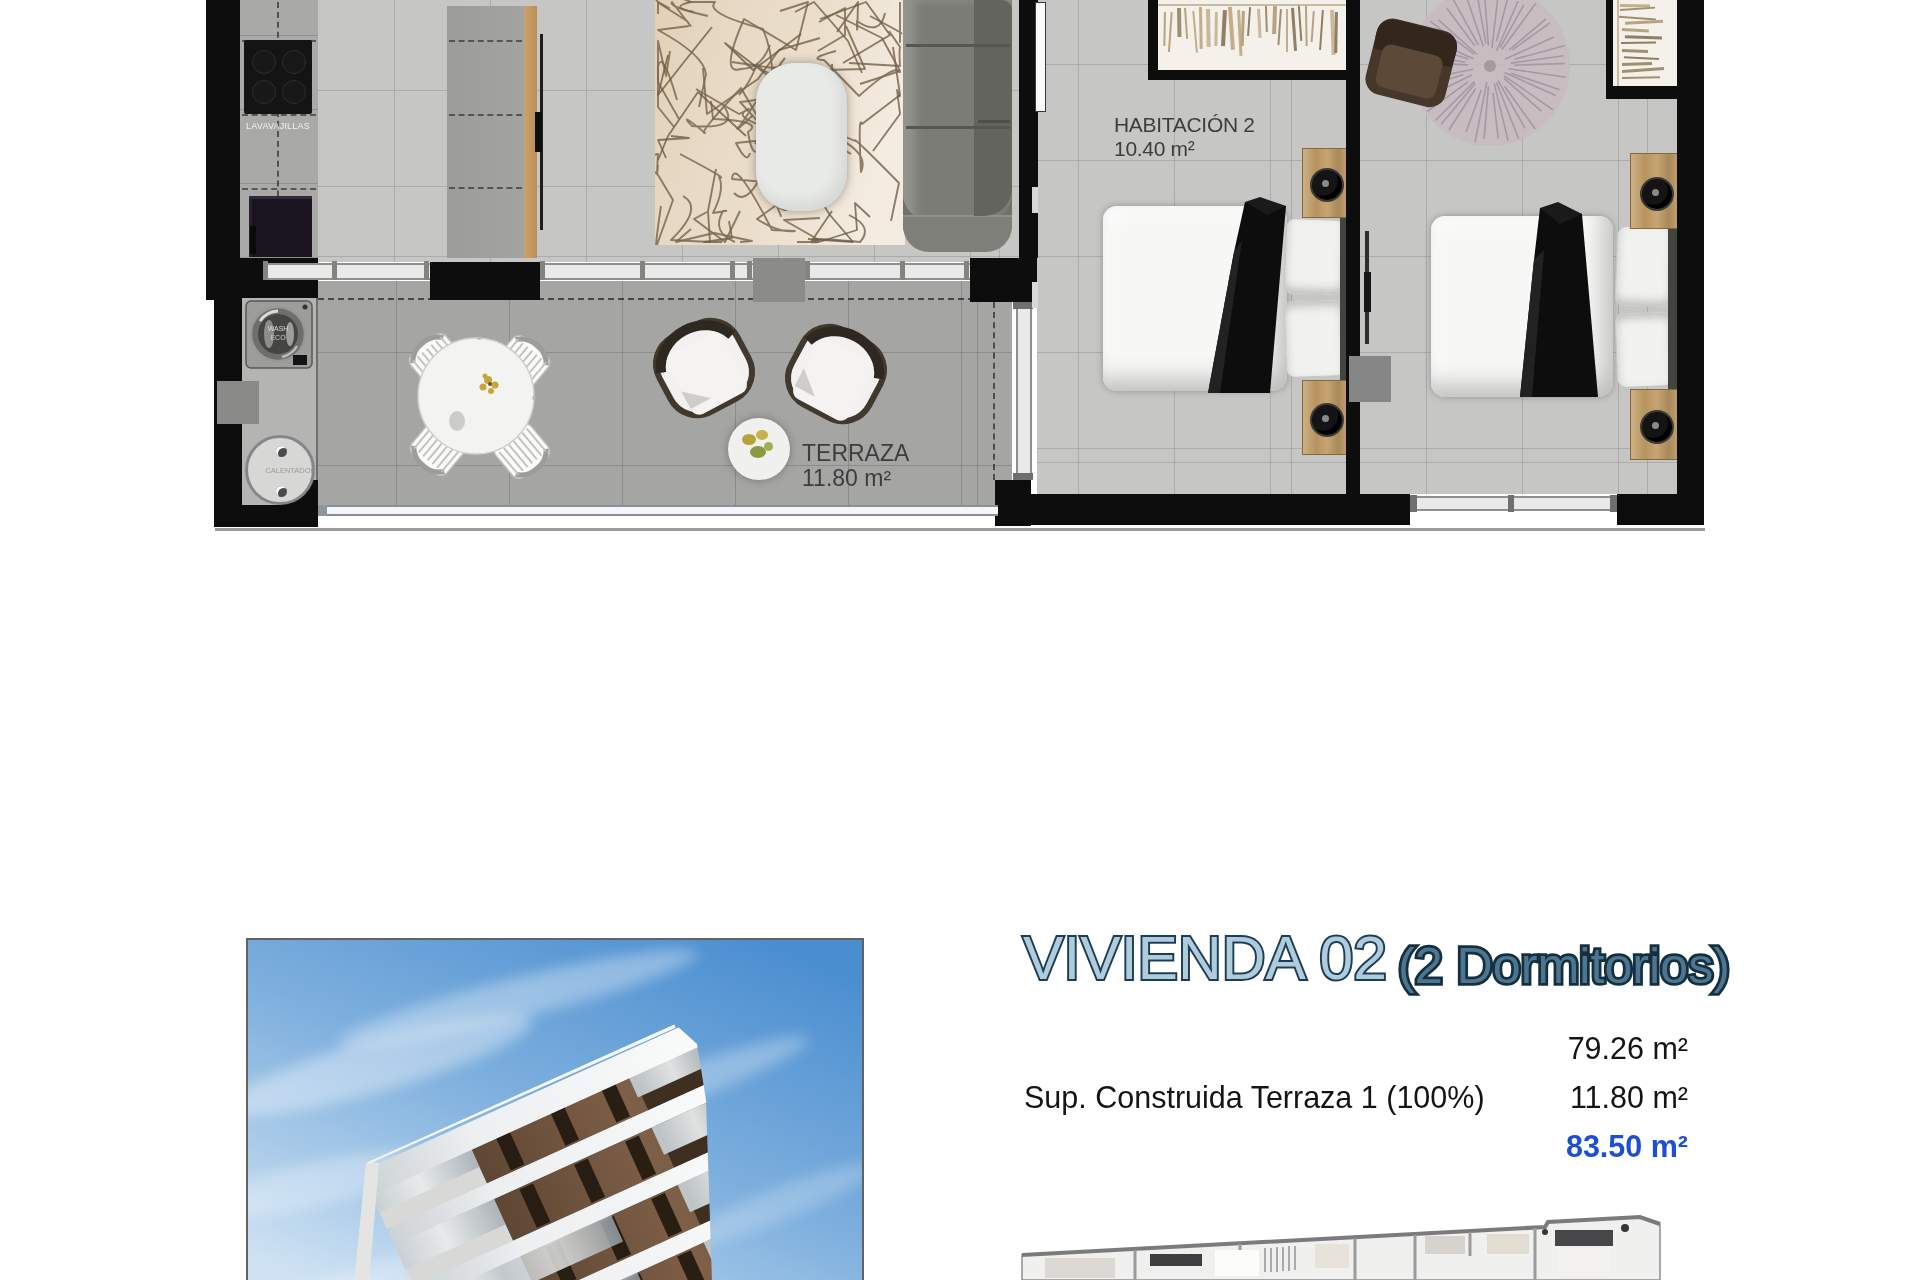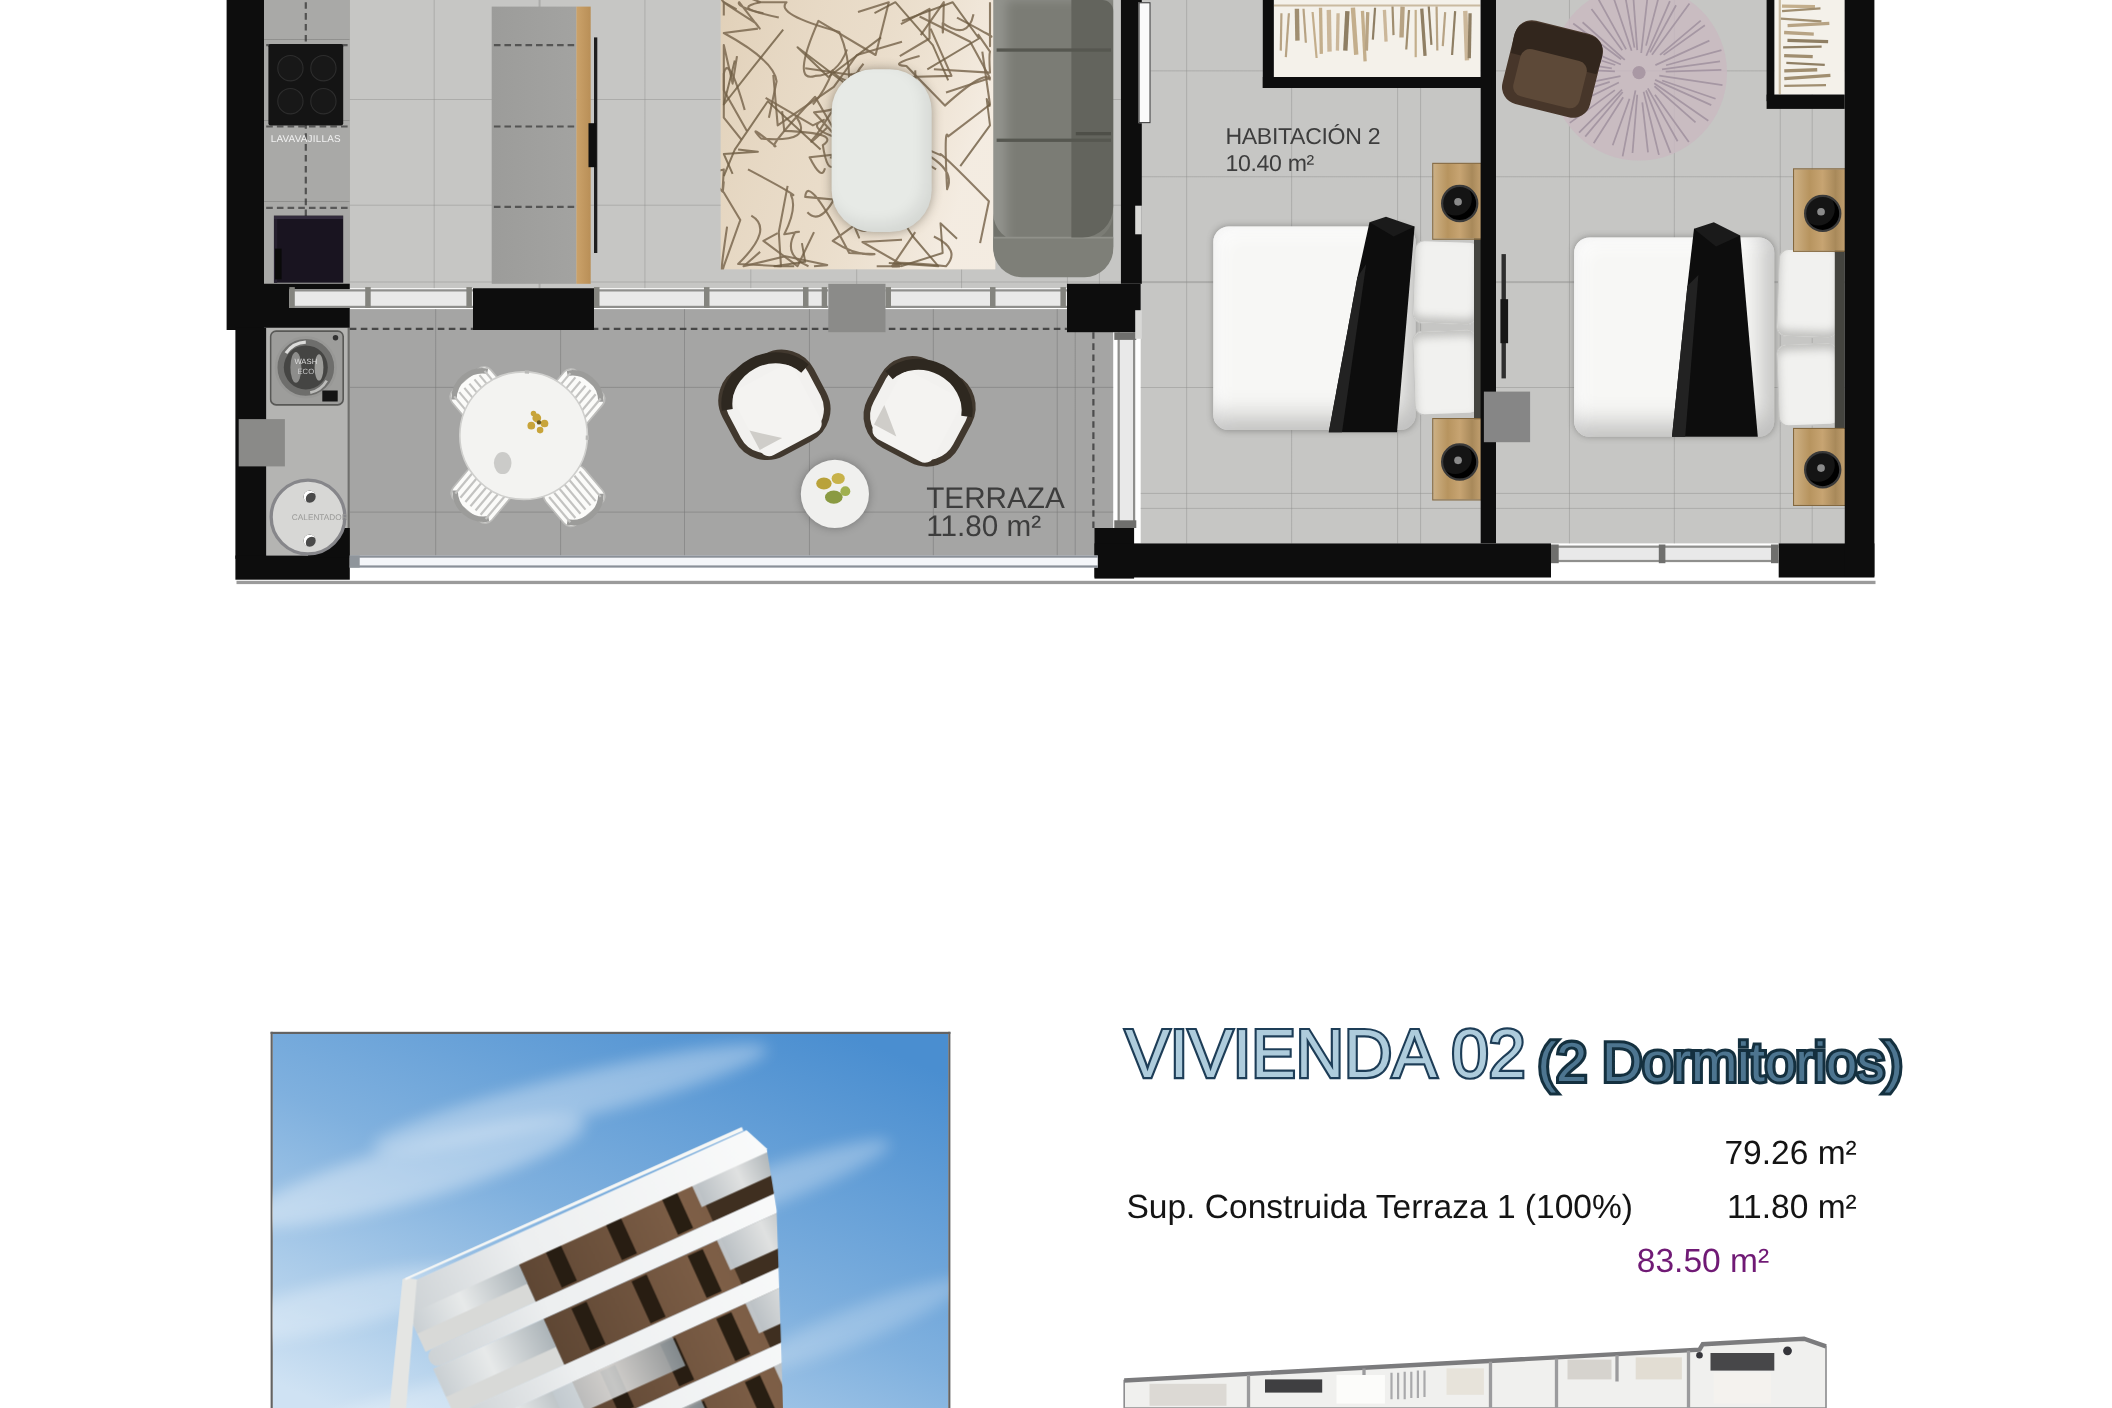--- a/index.html
+++ b/index.html
@@ -484,21 +484,21 @@
 <div class="abs" style="left:1035px;top:2px;width:9px;height:108px;background:#fafafa;border:1px solid #3a3a3a;"></div>
 
 <div class="abs" style="left:215px;top:528px;width:1490px;height:3px;background:#9b9b9b;"></div>
 
 <div class="abs" style="left:1032px;top:187px;width:6px;height:26px;background:#d8d8d6;"></div>
 
 <div class="abs" style="left:1032px;top:282px;width:6px;height:26px;background:#d8d8d6;"></div>
 
 <div class="abs" style="left:1114px;top:113px;font-size:21px;line-height:23.5px;color:#3d3d3d;letter-spacing:-0.3px;">HABITACIÓN 2<br>10.40 m²</div>
 
-<div class="abs" style="left:842px;top:441px;font-size:27px;line-height:25px;color:#3d3d3d;">TERRAZA<br>11.80 m²</div>
+<div class="abs" style="left:802px;top:441px;font-size:23px;line-height:25px;color:#3d3d3d;">TERRAZA<br>11.80 m²</div>
 
 <svg class="abs" style="left:246px;top:938px;border:2px solid #636363;border-bottom:none;" width="614" height="342" viewBox="0 0 614 342">
 <defs>
 <linearGradient id="sky" x1="0.85" y1="0" x2="0.1" y2="1">
 <stop offset="0" stop-color="#4a8ed0"></stop>
           <stop offset="0.5" stop-color="#7fb0de"></stop>
           <stop offset="0.85" stop-color="#b5d2ec"></stop>
           <stop offset="1" stop-color="#cfe2f3"></stop>
 </linearGradient>
 <linearGradient id="slab" x1="0" y1="0" x2="1" y2="0">
@@ -595,21 +595,21 @@
 </svg>
 
 
 <div class="abs" style="left:1488px;top:1031px;width:200px;text-align:right;font-size:30.5px;color:#141414;font-weight:normal;">79.26 m²</div>
 
 <div class="abs" style="left:1024px;top:1080px;font-size:30.5px;color:#141414;font-weight:normal;">Sup. Construida Terraza 1 (100%)</div>
 
 <div class="abs" style="left:1488px;top:1080px;width:200px;text-align:right;font-size:30.5px;color:#141414;font-weight:normal;">11.80 m²</div>
 
 
-<div class="abs" style="left:1488px;top:1129px;width:200px;font-size:30.5px;color:#701a75;font-weight:normal;">83.50 m²</div>
+<div class="abs" style="left:1488px;top:1129px;width:200px;text-align:right;font-size:30.5px;color:#1d4ed8;font-weight:bold;">83.50 m²</div>
 
 <svg class="abs" style="left:1015px;top:1210px;" width="660" height="70" viewBox="0 0 660 70">
 <path d="M7 45 L530 17 L533 12 L625 7 L645 14 L645 70 L7 70 Z" fill="#f0f0ee" stroke="#8e8e90" stroke-width="1.5"></path>
 <path d="M7 45 L530 17 L533 12 L625 7 L645 14" fill="none" stroke="#7b7b7d" stroke-width="4"></path>
 <g stroke="#9b9b9d" stroke-width="3" fill="none">
 <line x1="120" y1="40" x2="120" y2="70"></line>
         <line x1="225" y1="34" x2="225" y2="52"></line>
 <line x1="340" y1="28" x2="340" y2="70"></line>
         <line x1="400" y1="25" x2="400" y2="70"></line>
 <line x1="455" y1="22" x2="455" y2="46"></line>

